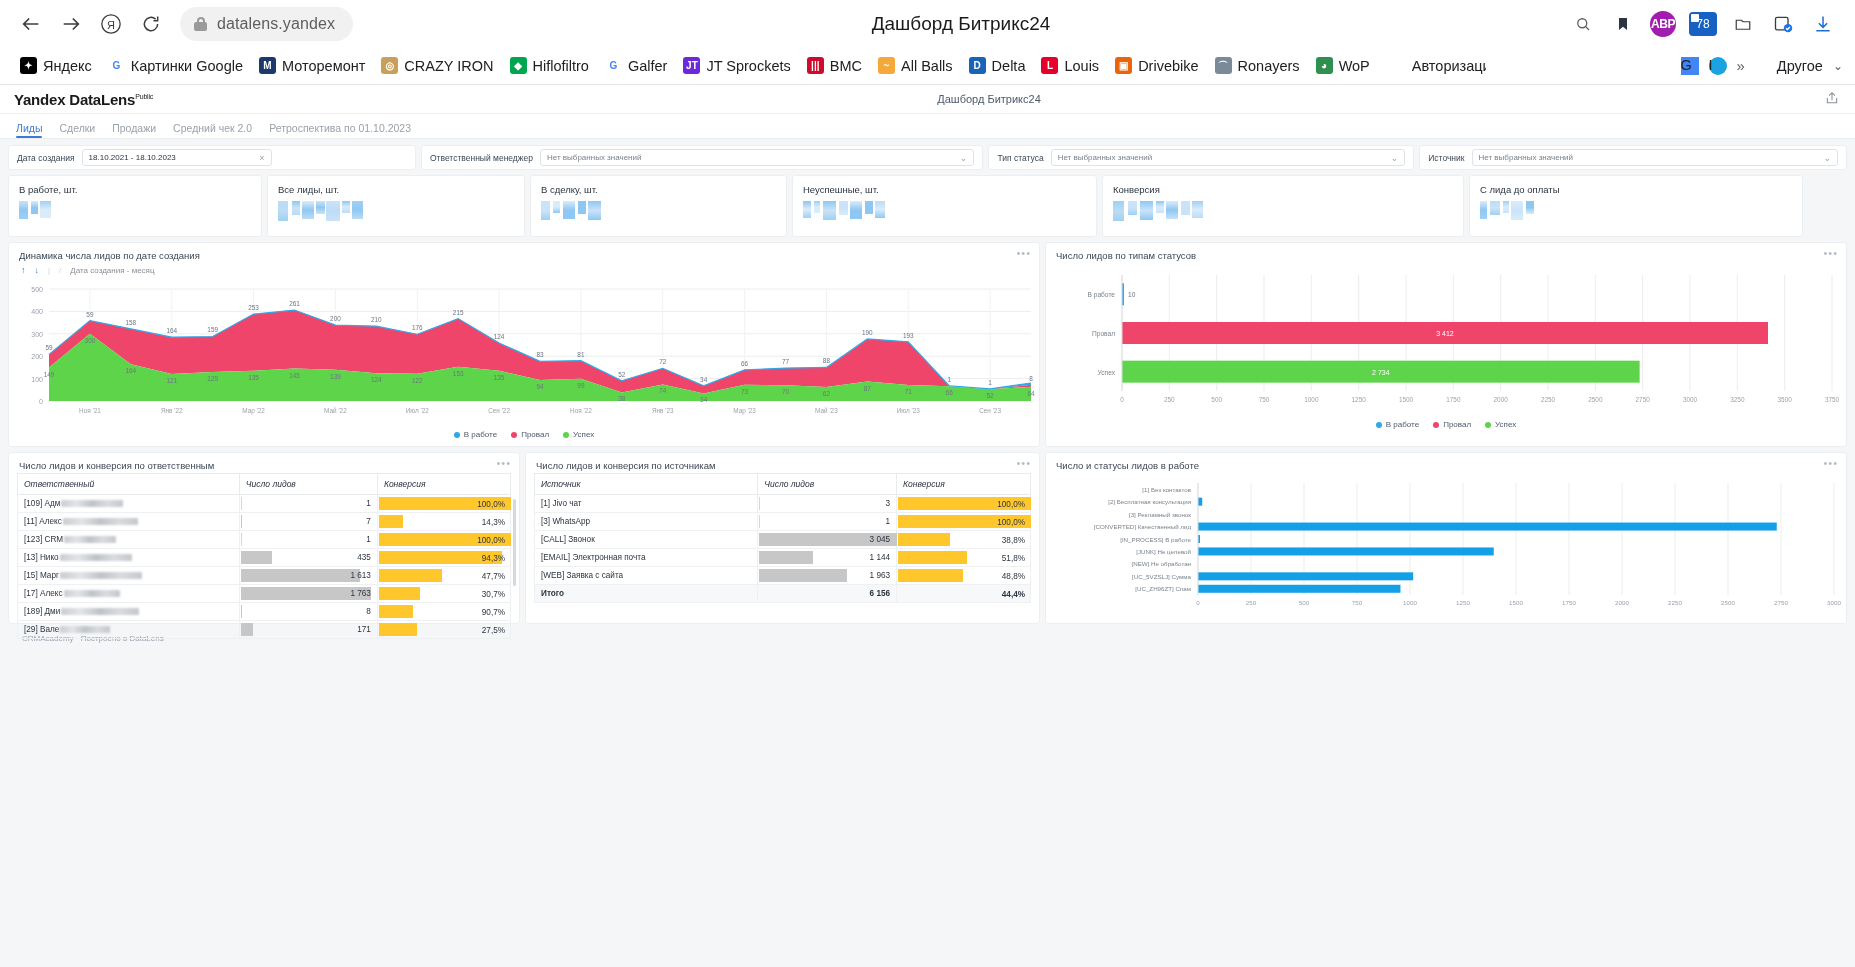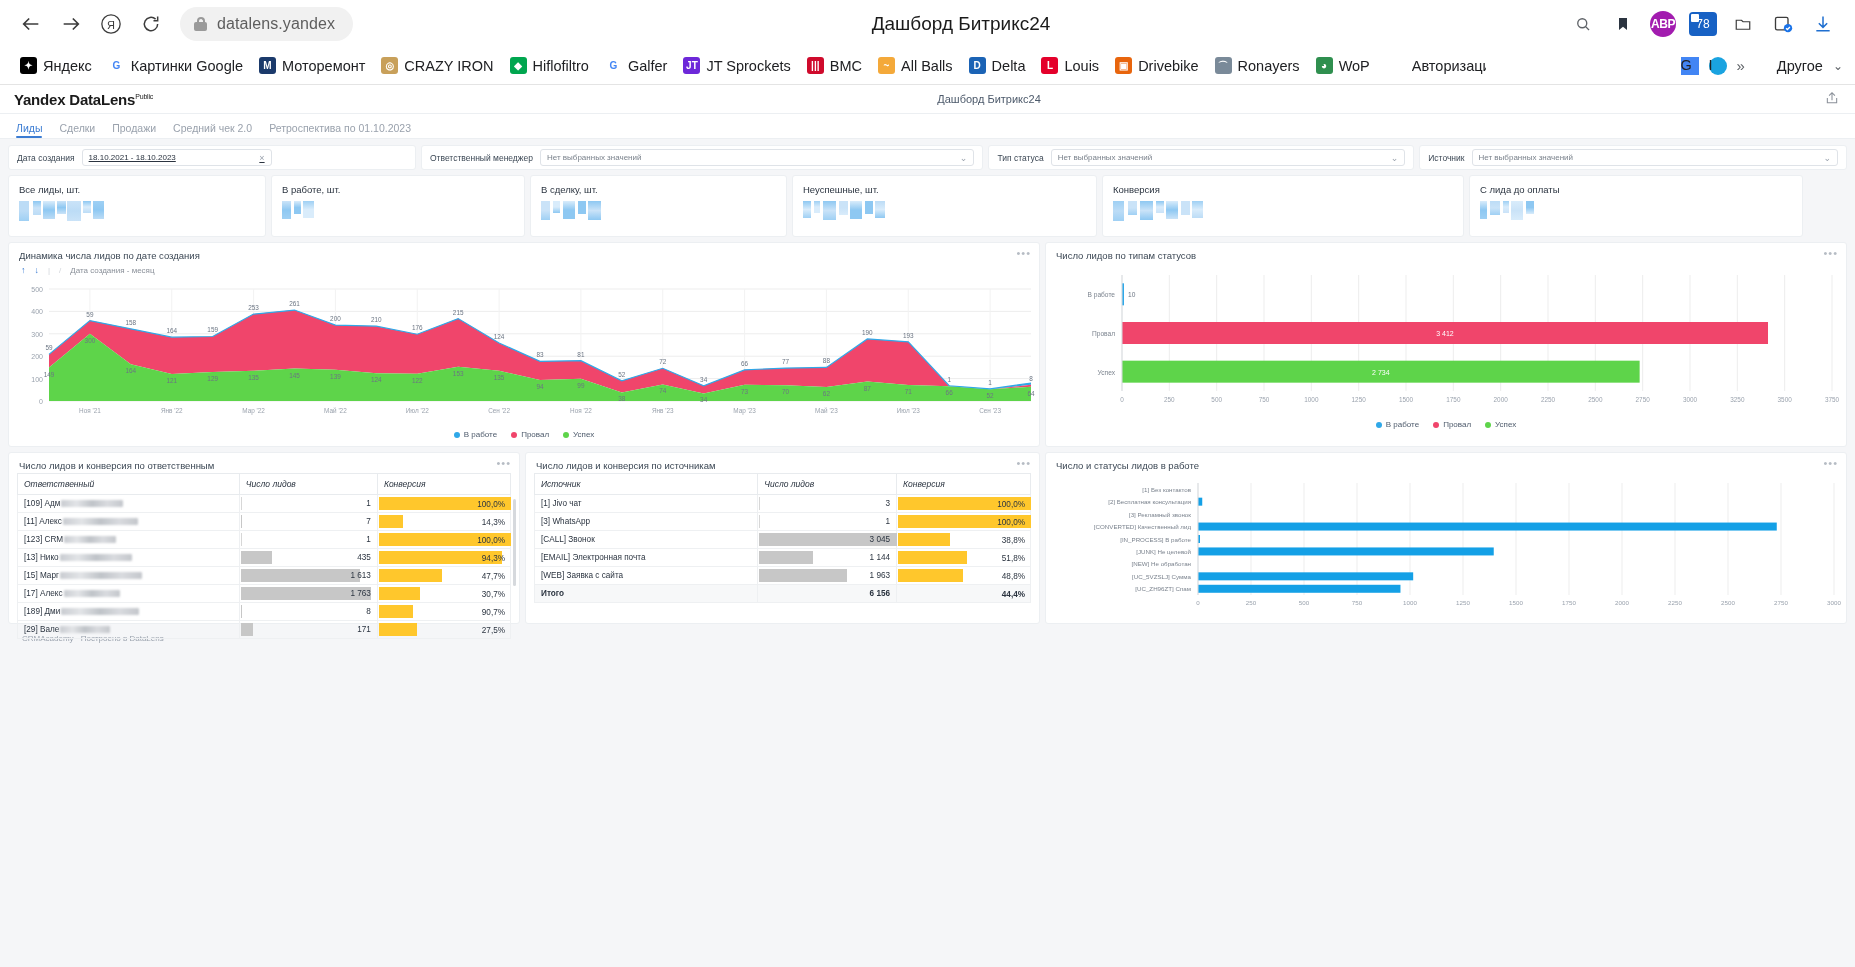--- a/index.html
+++ b/index.html
@@ -267,21 +267,21 @@
     <div class="dl-tab">Продажи</div>
     <div class="dl-tab">Средний чек 2.0</div>
     <div class="dl-tab">Ретроспектива по 01.10.2023</div>
   </div>
 
 <div class="dash">
 
   <div class="filters" id="filters">
       <div class="filter" style="width: 412px;">
         <span class="flabel">Дата создания</span>
-        <span class="fctl filled" style="flex: 0 0 190px; text-decoration: underline;">
+        <span class="fctl filled" style="flex: 0 0 190px;">
           <span>18.10.2021 - 18.10.2023</span>
           <span class="fx">×</span>
         </span>
       </div>
       <div class="filter" style="width: 568px;">
         <span class="flabel">Ответственный менеджер</span>
         <span class="fctl">
           <span>Нет выбранных значений</span>
           <span class="fx">⌄</span>
         </span>
@@ -296,38 +296,38 @@
       <div class="filter" style="width: 432px;">
         <span class="flabel">Источник</span>
         <span class="fctl">
           <span>Нет выбранных значений</span>
           <span class="fx">⌄</span>
         </span>
       </div>
     </div>
 
   <div class="kpis" id="kpis">
+      <div class="kpi" style="width: 254px;">
+        <div class="k-title">В работе, шт.</div>
+        <div class="k-val">
+          <span class="pix" style="left: 0px; width: 9px; height: 18px; background: linear-gradient(rgb(202, 227, 248), rgb(142, 200, 242), rgb(159, 208, 244)); filter: blur(0.6px);"></span>
+          <span class="pix" style="left: 12px; width: 7px; height: 13px; background: linear-gradient(rgb(217, 236, 251), rgb(142, 200, 242), rgb(142, 200, 242)); filter: blur(0.6px);"></span>
+          <span class="pix" style="left: 21px; width: 11px; height: 17px; background: linear-gradient(rgb(159, 208, 244), rgb(217, 236, 251), rgb(217, 236, 251)); filter: blur(0.6px);"></span>
+        </div>
+      </div>
       <div class="kpi" style="width: 258px;">
         <div class="k-title">Все лиды, шт.</div>
         <div class="k-val">
           <span class="pix" style="left: 0px; width: 10px; height: 20px; background: linear-gradient(rgb(188, 220, 246), rgb(188, 220, 246), rgb(159, 208, 244)); filter: blur(0.6px);"></span>
           <span class="pix" style="left: 14px; width: 8px; height: 14px; background: linear-gradient(rgb(142, 200, 242), rgb(202, 227, 248), rgb(188, 220, 246)); filter: blur(0.6px);"></span>
           <span class="pix" style="left: 24px; width: 12px; height: 18px; background: linear-gradient(rgb(217, 236, 251), rgb(142, 200, 242), rgb(188, 220, 246)); filter: blur(0.6px);"></span>
           <span class="pix" style="left: 38px; width: 9px; height: 13px; background: linear-gradient(rgb(202, 227, 248), rgb(142, 200, 242), rgb(202, 227, 248)); filter: blur(0.6px);"></span>
           <span class="pix" style="left: 48px; width: 14px; height: 20px; background: linear-gradient(rgb(202, 227, 248), rgb(188, 220, 246), rgb(202, 227, 248)); filter: blur(0.6px);"></span>
           <span class="pix" style="left: 64px; width: 8px; height: 12px; background: linear-gradient(rgb(142, 200, 242), rgb(217, 236, 251), rgb(188, 220, 246)); filter: blur(0.6px);"></span>
           <span class="pix" style="left: 74px; width: 11px; height: 18px; background: linear-gradient(rgb(159, 208, 244), rgb(142, 200, 242), rgb(188, 220, 246)); filter: blur(0.6px);"></span>
-        </div>
-      </div>
-      <div class="kpi" style="width: 254px;">
-        <div class="k-title">В работе, шт.</div>
-        <div class="k-val">
-          <span class="pix" style="left: 0px; width: 9px; height: 18px; background: linear-gradient(rgb(202, 227, 248), rgb(142, 200, 242), rgb(159, 208, 244)); filter: blur(0.6px);"></span>
-          <span class="pix" style="left: 12px; width: 7px; height: 13px; background: linear-gradient(rgb(217, 236, 251), rgb(142, 200, 242), rgb(142, 200, 242)); filter: blur(0.6px);"></span>
-          <span class="pix" style="left: 21px; width: 11px; height: 17px; background: linear-gradient(rgb(159, 208, 244), rgb(217, 236, 251), rgb(217, 236, 251)); filter: blur(0.6px);"></span>
         </div>
       </div>
       <div class="kpi" style="width: 257px;">
         <div class="k-title">В сделку, шт.</div>
         <div class="k-val">
           <span class="pix" style="left: 0px; width: 9px; height: 19px; background: linear-gradient(rgb(202, 227, 248), rgb(202, 227, 248), rgb(159, 208, 244)); filter: blur(0.6px);"></span>
           <span class="pix" style="left: 12px; width: 7px; height: 12px; background: linear-gradient(rgb(217, 236, 251), rgb(217, 236, 251), rgb(142, 200, 242)); filter: blur(0.6px);"></span>
           <span class="pix" style="left: 22px; width: 12px; height: 18px; background: linear-gradient(rgb(217, 236, 251), rgb(142, 200, 242), rgb(142, 200, 242)); filter: blur(0.6px);"></span>
           <span class="pix" style="left: 37px; width: 8px; height: 13px; background: linear-gradient(rgb(142, 200, 242), rgb(142, 200, 242), rgb(142, 200, 242)); filter: blur(0.6px);"></span>
           <span class="pix" style="left: 47px; width: 13px; height: 19px; background: linear-gradient(rgb(142, 200, 242), rgb(202, 227, 248), rgb(142, 200, 242)); filter: blur(0.6px);"></span>

